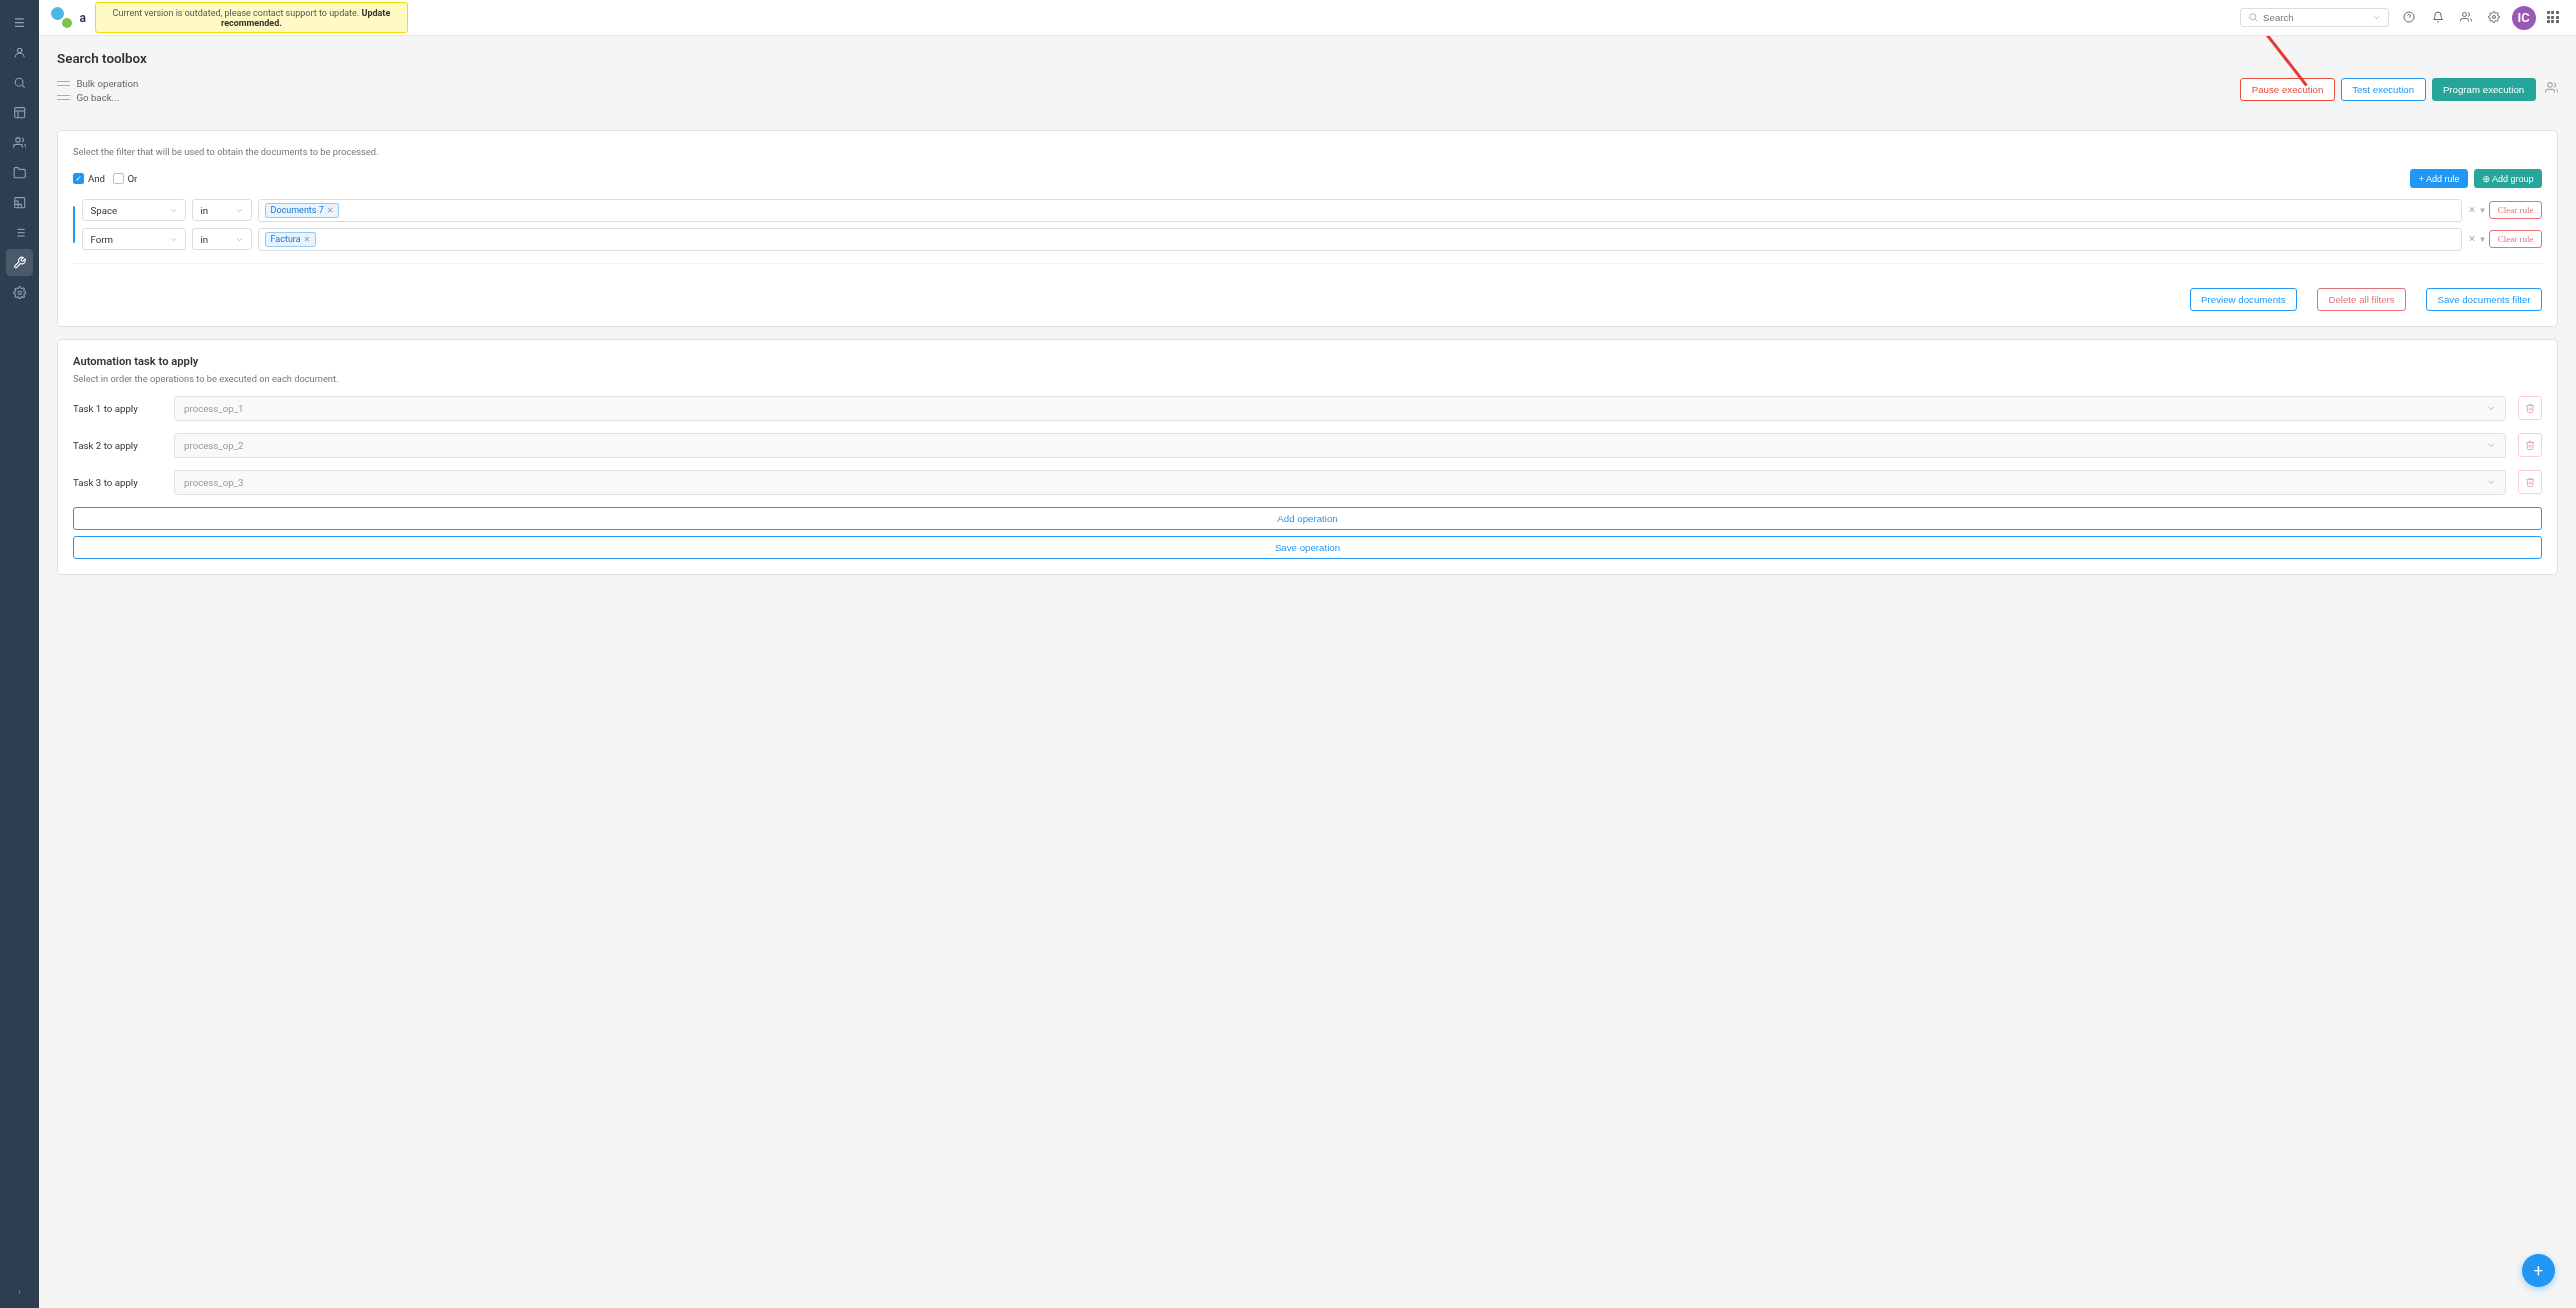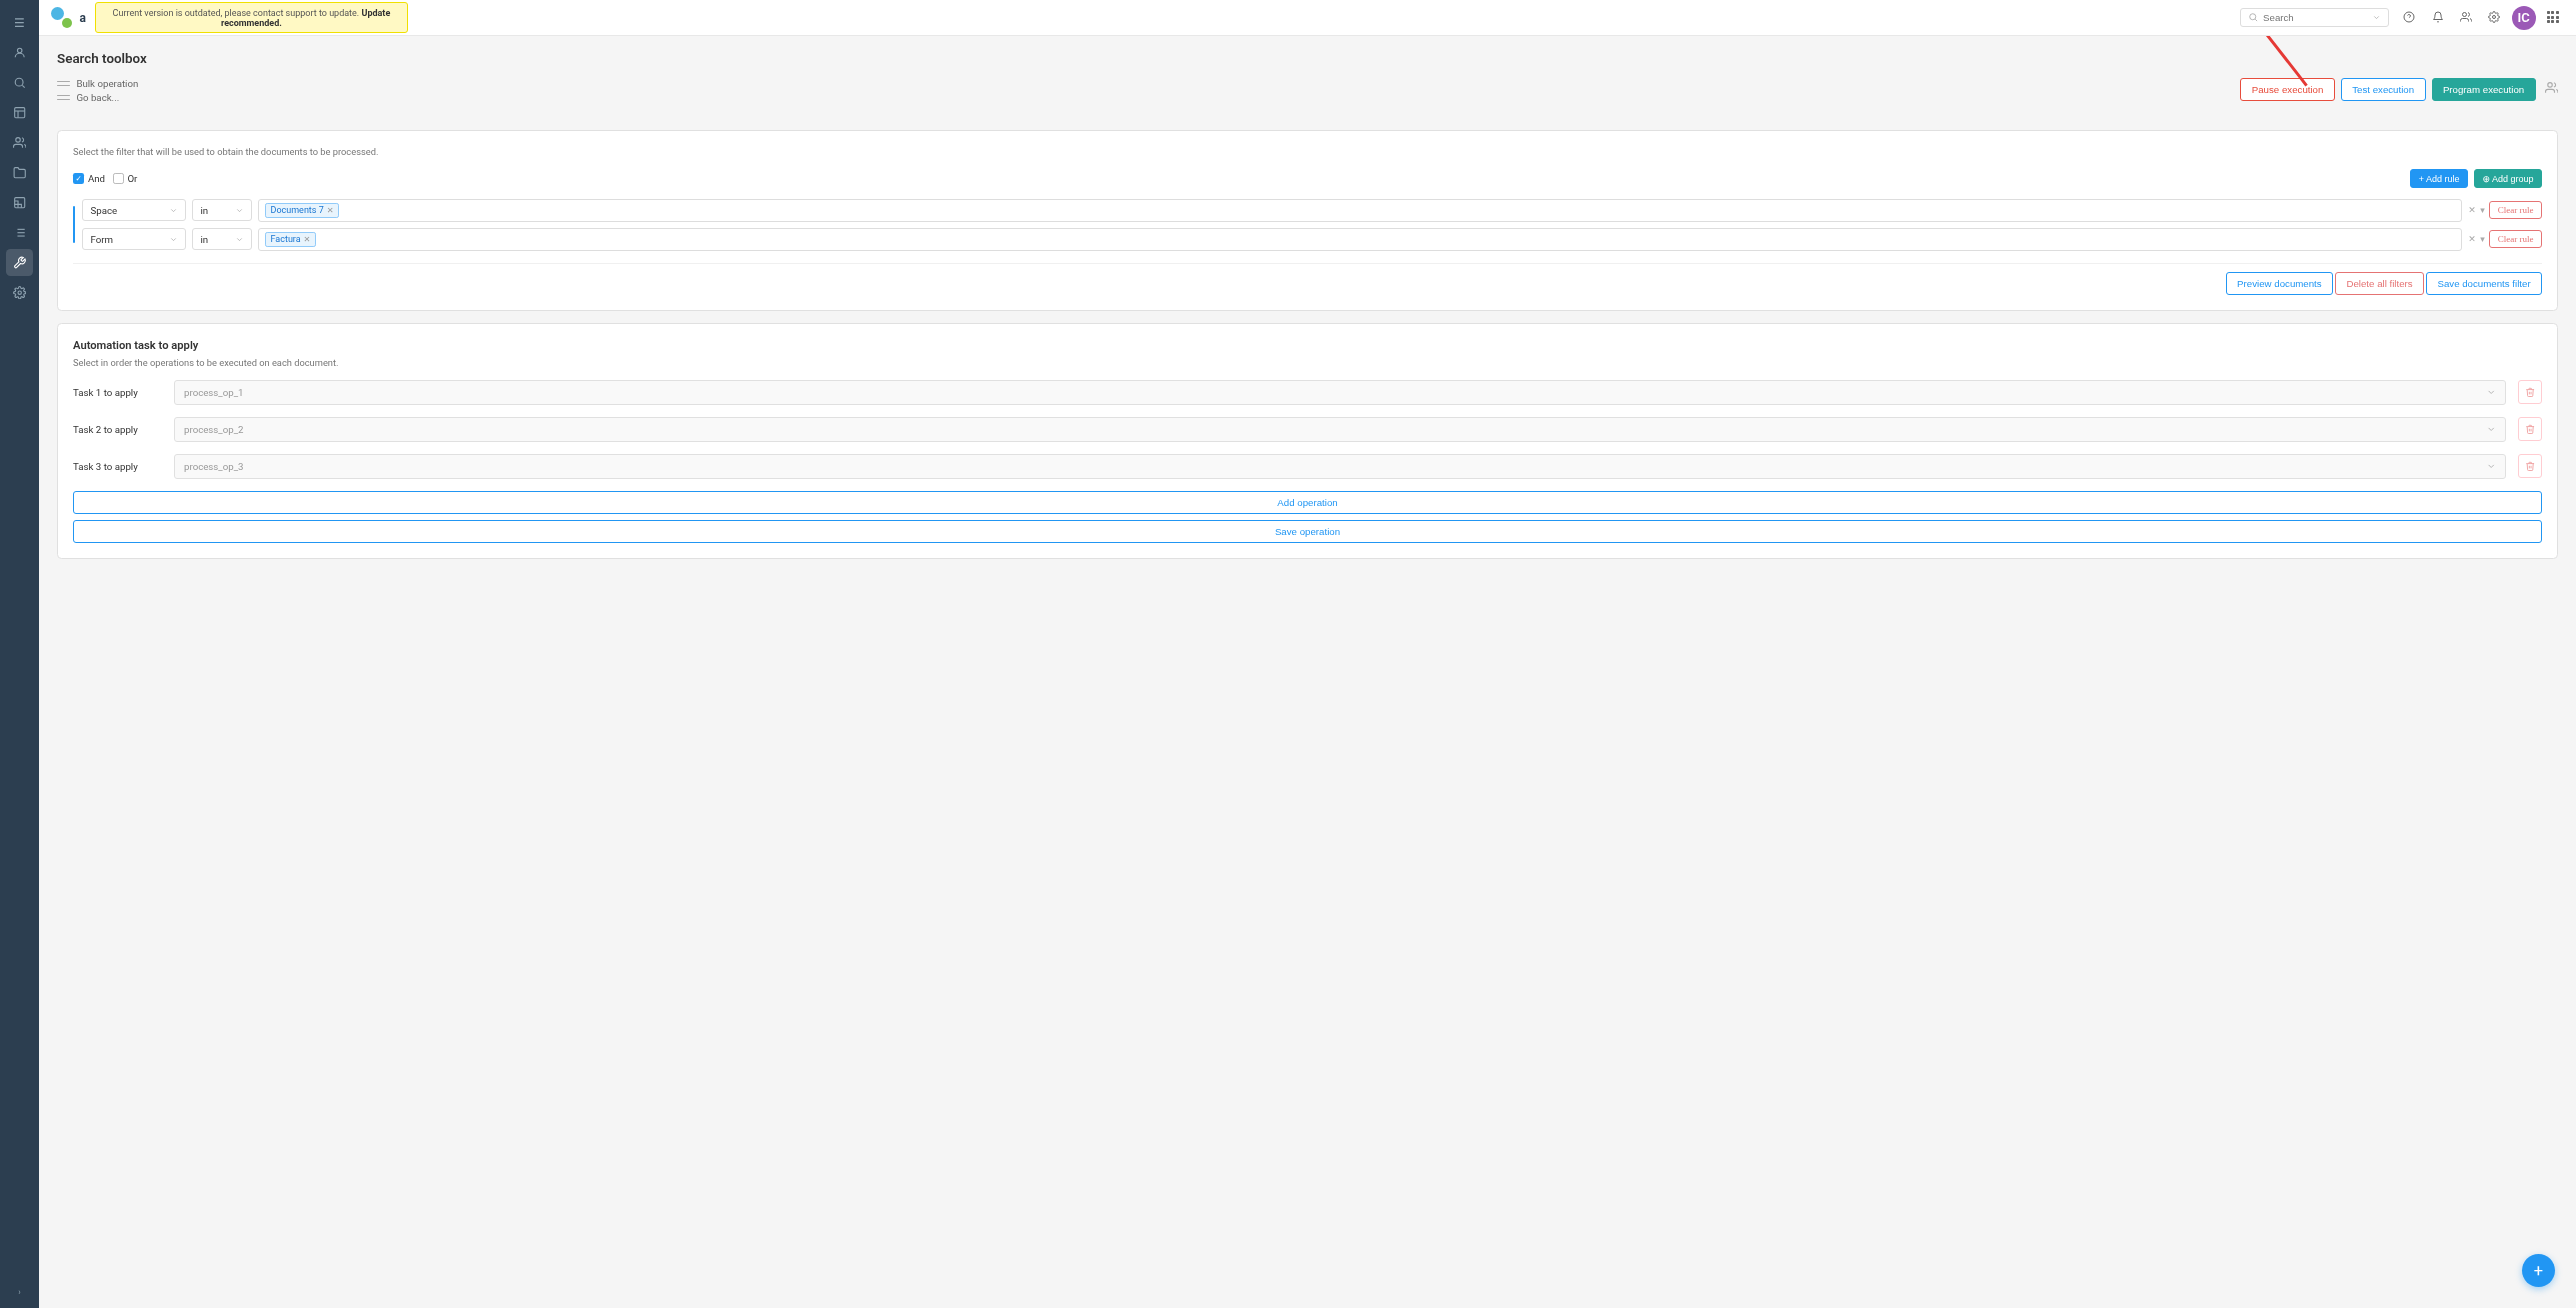--- a/index.html
+++ b/index.html
@@ -76,21 +76,21 @@
     .filter-select { border: 0.7px solid #ddd; border-radius: 3px; padding: 4.5px 7.5px; font-size: 9.7px; color: #333; background: #fff; min-width: 104px; display: flex; align-items: center; justify-content: space-between; cursor: pointer; }
     .filter-select-sm { min-width: 60px; }
     .filter-tag-input { border: 0.7px solid #ddd; border-radius: 3px; padding: 3px 6px; display: flex; align-items: center; gap: 4.5px; flex: 1; background: #fff; }
     .filter-tag { background: #e8f4fd; border: 0.7px solid #90caf9; border-radius: 2.2px; padding: 1.5px 4.5px; font-size: 9px; color: #1976d2; display: flex; align-items: center; gap: 3px; }
     .tag-x { cursor: pointer; color: #999; font-size: 8.2px; }
     .rule-actions { margin-left: auto; display: flex; align-items: center; gap: 4.5px; }
     .clear-rule-btn { border: 0.7px solid #e57373; color: #e57373; background: #fff; border-radius: 3px; padding: 3px 7.5px; font-size: 9px; cursor: pointer; font-family: Liberation Serif, serif; }
     .chevron-btn { color: #aaa; cursor: pointer; font-size: 9px; }
 
     
-    .filter-bottom { display: flex; justify-content: flex-end; gap: 2px; margin-top: 12px; padding-top: 8px; border-top: 0.7px solid #f0f0f0; }
+    .filter-bottom { display: flex; justify-content: flex-end; gap: 20px; margin-top: 12px; padding-top: 24px; border-top: 0.7px solid #f0f0f0; }
     .btn-preview { border: 0.7px solid #2196f3; color: #2196f3; background: #fff; }
     .btn-delete { border: 0.7px solid #e57373; color: #e57373; background: #fff; }
     .btn-save-filter { border: 0.7px solid #2196f3; color: #2196f3; background: #fff; }
 
     
     .task-row { display: flex; align-items: center; gap: 12px; margin-bottom: 12px; }
     .task-label { font-size: 9.7px; color: #333; min-width: 89px; }
     .task-select { flex: 1; border: 0.7px solid #e0e0e0; border-radius: 3px; padding: 6px 9px; font-size: 9.7px; color: #999; background: #f9f9f9; display: flex; align-items: center; justify-content: space-between; cursor: pointer; }
     .task-delete { width: 24px; height: 24px; border: 0.7px solid #ffcdd2; border-radius: 3px; display: flex; align-items: center; justify-content: center; color: #ef9a9a; cursor: pointer; background: #fff; }
 

